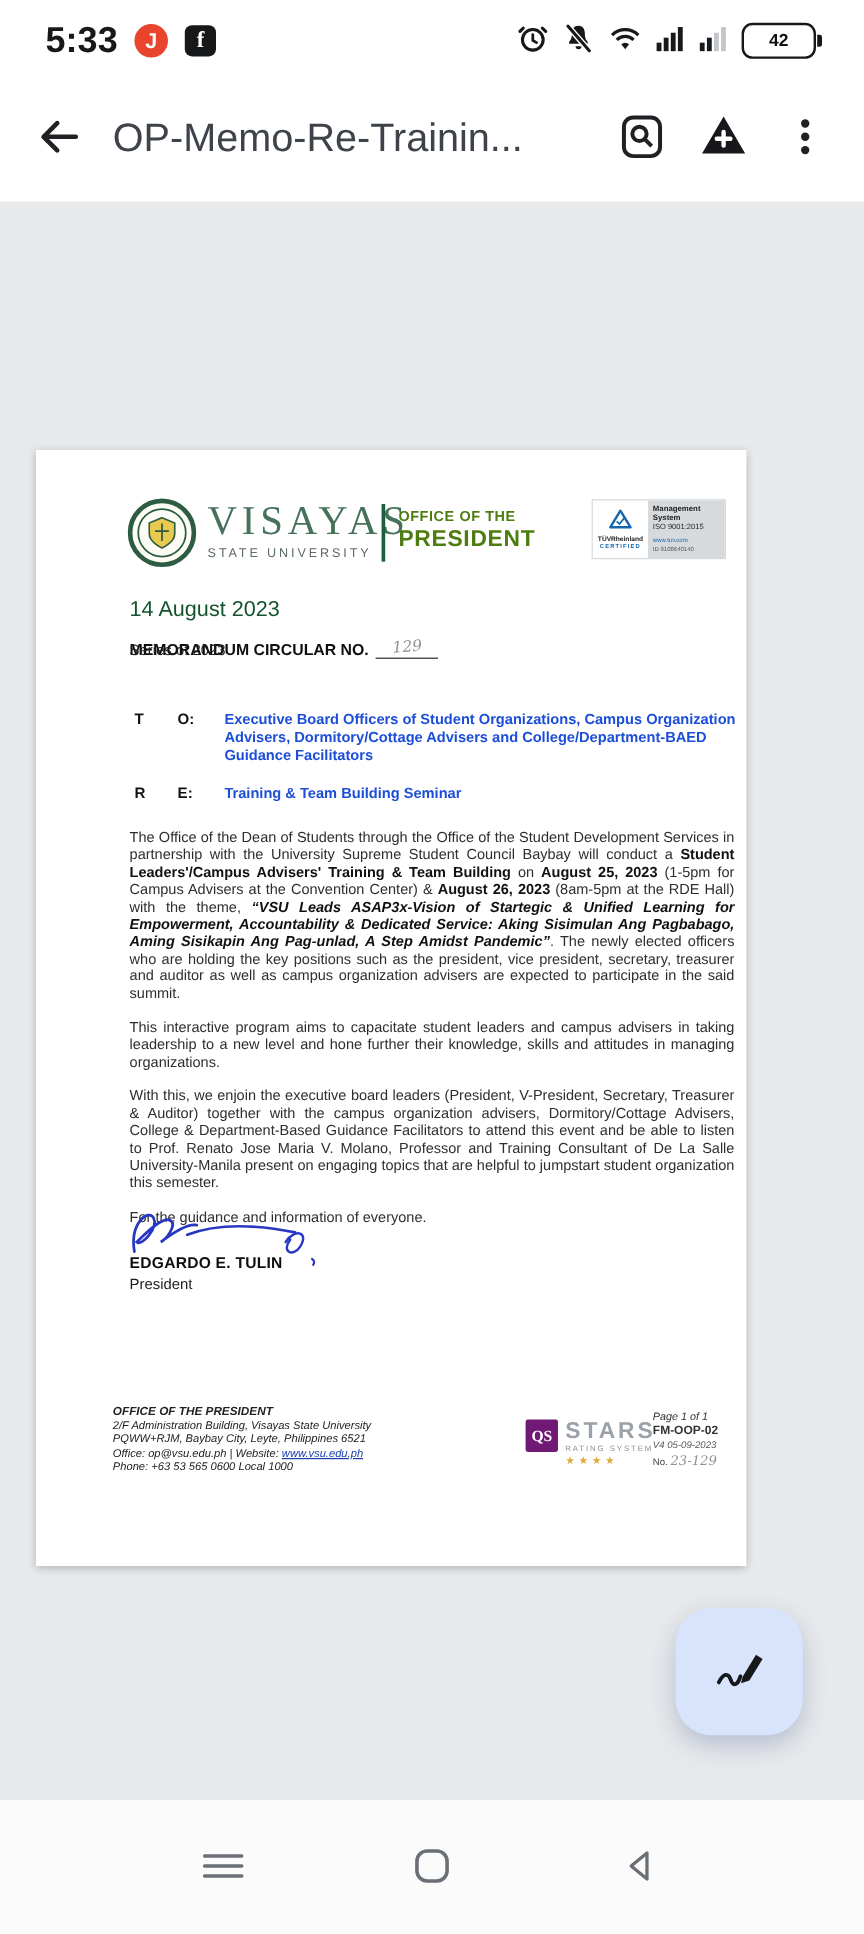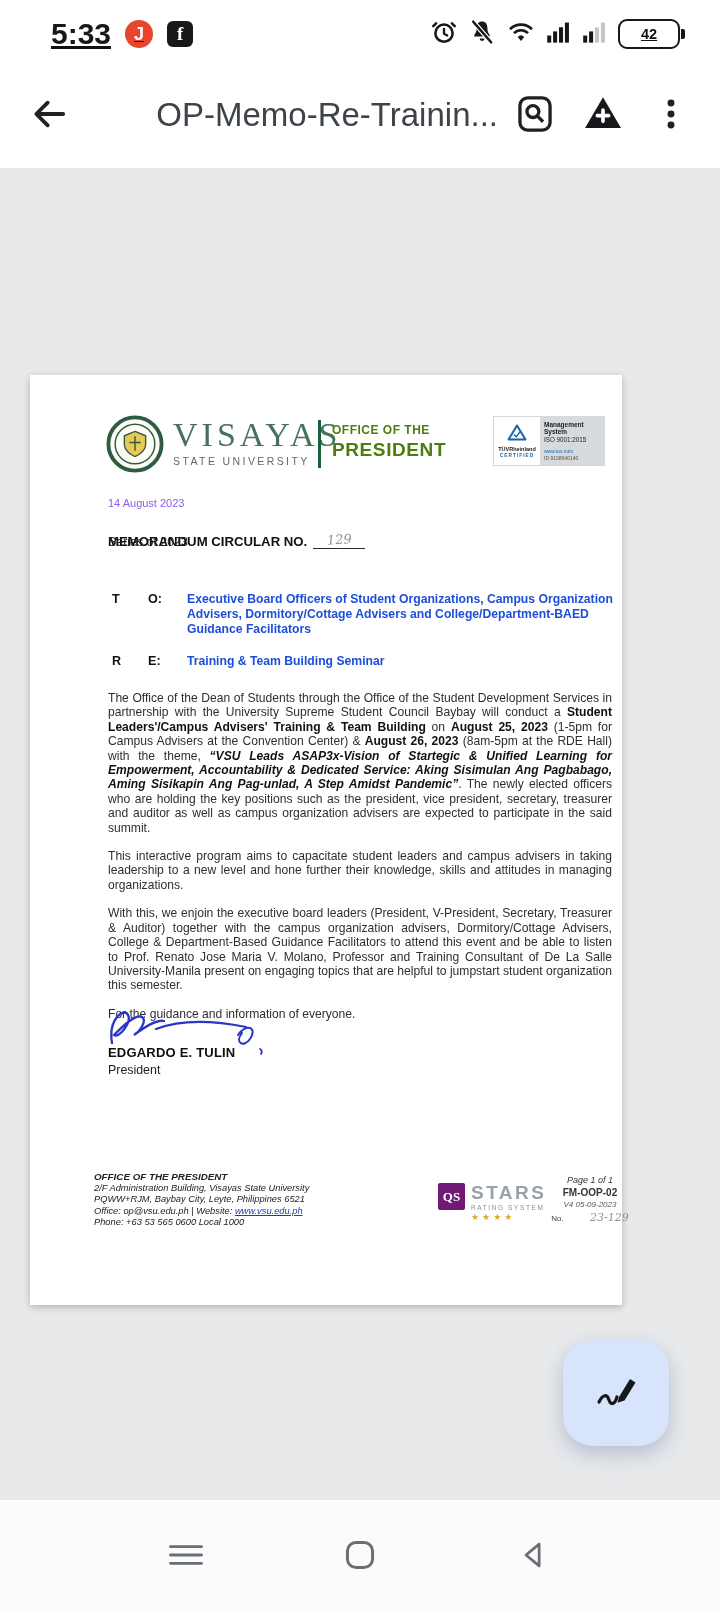--- a/index.html
+++ b/index.html
@@ -1,42 +1,42 @@
 <!DOCTYPE html>
 <html><head>
 <meta charset="utf-8">
 <style>
   html,body{margin:0;padding:0;background:#fff;}
   .screen{position:relative;width:720px;height:1612px;background:#fff;overflow:hidden;
           font-family:"Liberation Sans",sans-serif;color:#111;}
   button{background:none;border:0;padding:0;margin:0;cursor:pointer;font-family:inherit;}
 
   
-  .status-bar{position:absolute;top:0;left:17px;right:0;height:62px;display:flex;align-items:center;
-              justify-content:space-between;padding:6px 34px 0;box-sizing:border-box;text-decoration:underline;}
+  .status-bar{position:absolute;top:0;left:4px;right:0;height:62px;display:flex;align-items:center;
+              justify-content:space-between;padding:6px 34px 0;box-sizing:border-box;}
   .sb-left{display:flex;align-items:center;gap:14px;}
   .sb-time{font-size:30px;font-weight:700;color:#17181a;}
   .badge-j{width:28px;height:28px;border-radius:50%;background:#e8442e;color:#fff;font-size:18px;
            font-weight:700;display:flex;align-items:center;justify-content:center;}
   .badge-f{width:26px;height:26px;border-radius:6px;background:#17181a;color:#fff;font-size:19px;
            font-weight:700;display:flex;align-items:center;justify-content:center;
            font-family:"Liberation Serif",serif;}
   .sb-right{display:flex;align-items:center;gap:10px;}
   .battery{min-width:50px;height:26px;border:2.5px solid #17181a;border-radius:9px;display:flex;
            align-items:center;justify-content:center;font-size:14.5px;font-weight:700;position:relative;
            padding:0 4px;margin-right:6px;}
   .battery:after{content:"";position:absolute;right:-6.5px;top:50%;transform:translateY(-50%);
                  width:3.5px;height:10px;background:#17181a;border-radius:0 2px 2px 0;}
 
   
   .app-bar{position:absolute;top:62px;left:0;right:0;height:106px;background:#fff;display:flex;
            align-items:center;padding:0 18px;box-sizing:border-box;gap:6px;}
   .icon-btn{width:62px;height:62px;display:flex;align-items:center;justify-content:center;flex:0 0 auto;}
   .ab-title{flex:1;min-width:0;font-size:33px;color:#3e434a;white-space:nowrap;overflow:hidden;
-            padding-left:8px;text-align:right;}
+            padding-left:8px;}
 
   
   .viewer{position:absolute;top:168px;left:0;right:0;height:1332px;background:#e7e9eb;}
   .page{position:absolute;left:30px;top:207px;width:592px;height:930px;background:#fff;
         box-shadow:0 2px 7px rgba(0,0,0,.24);}
 
   
   .m-header{position:absolute;top:40px;left:76px;width:524px;height:64px;}
   .seal{position:absolute;left:0;top:0;}
   .wordmark{position:absolute;left:67px;top:3px;}
@@ -51,21 +51,21 @@
   .tuv-left{width:46px;display:flex;flex-direction:column;align-items:center;justify-content:center;gap:1px;}
   .tuv-brand{font-size:5.5px;font-weight:700;color:#222;}
   .tuv-cert{font-size:4.8px;letter-spacing:1px;color:#1467ae;font-weight:700;}
   .tuv-right{flex:1;background:#d7dadc;padding:4px 4px 2px;display:flex;flex-direction:column;gap:1px;}
   .tuv-l1{font-size:6.5px;font-weight:700;color:#222;}
   .tuv-l2{font-size:6.3px;color:#222;}
   .tuv-l3{font-size:5px;color:#1467ae;margin-top:4px;}
   .tuv-l4{font-size:5px;color:#555;}
 
   
-  .m-date{position:absolute;top:122px;left:78px;font-size:11px;color:#8b5cf6;}
+  .m-date{position:absolute;top:122px;left:78px;font-size:18px;color:#14532d;}
   .m-memoline{position:absolute;top:155px;left:78px;display:flex;align-items:flex-end;gap:6px;}
   .m-memolabel{font-weight:700;font-size:13.2px;color:#0f0f0f;}
   .memo-no-box{width:52px;border-bottom:1.8px solid #2a2a2a;text-align:center;}
   .handwrite{font-family:"DejaVu Serif",serif;font-style:italic;color:#8f9398;}
   .memo-no-box .handwrite{font-size:13px;display:inline-block;transform:rotate(-4deg);}
   .m-series{position:absolute;top:160px;left:78px;font-size:12.4px;color:#1d1d1d;}
 
   .addr-block{position:absolute;left:78px;width:506px;}
   .addr-to{top:217px;} .addr-re{top:279px;}
   .lbl-l{position:absolute;left:4px;top:0;font-weight:700;font-size:12.6px;}
@@ -88,26 +88,26 @@
   .footer-left{position:absolute;top:796px;left:64px;width:270px;font-size:9.3px;line-height:11.6px;color:#222;font-style:italic;}
   .fl-office{font-weight:700;font-size:9.8px;}
   .fl-link{color:#1a3faa;text-decoration:underline;}
   .qs{position:absolute;left:408px;top:808px;display:flex;gap:6px;align-items:flex-start;}
   .qs-logo{width:27px;height:27px;background:#701a75;color:#fff;font-weight:700;font-size:13px;
            display:flex;align-items:center;justify-content:center;border-radius:2px;
            font-family:"Liberation Serif",serif;}
   .qs-title{font-size:19px;font-weight:700;color:#9aa1a8;letter-spacing:2.5px;line-height:1;}
   .qs-sub{font-size:6.5px;letter-spacing:1.6px;color:#8a9096;margin-top:2px;}
   .qs-starrow{font-size:9px;letter-spacing:3px;color:#dfa938;margin-top:1px;}
-  .footer-right{position:absolute;left:514px;top:800px;width:92px;text-align:center;color:#333;}
+  .footer-right{position:absolute;left:514px;top:800px;width:92px;text-align:left;color:#333;}
   .fr-page{font-size:9px;font-style:italic;}
   .fr-code{font-size:10px;font-weight:700;margin-top:2px;}
   .fr-ver{font-size:8px;font-style:italic;margin-top:2px;color:#555;}
   .fr-no{font-size:8px;margin-top:2px;color:#444;}
-  .fr-no .handwrite{font-size:11px;margin-left:24px;}
+  .fr-no .handwrite{font-size:11px;}
 
   
   .fab{position:absolute;left:563px;top:1340px;width:106px;height:106px;border-radius:30px;
        background:#d8e3fc;box-shadow:0 8px 20px rgba(60,80,140,.28);display:flex;align-items:center;
        justify-content:center;}
   .nav-bar{position:absolute;left:0;right:0;bottom:0;height:112px;background:#fbfbfc;display:flex;
            align-items:center;justify-content:center;gap:118px;}
   .nav-btn{width:56px;height:56px;display:flex;align-items:center;justify-content:center;}
 </style>
 </head>

